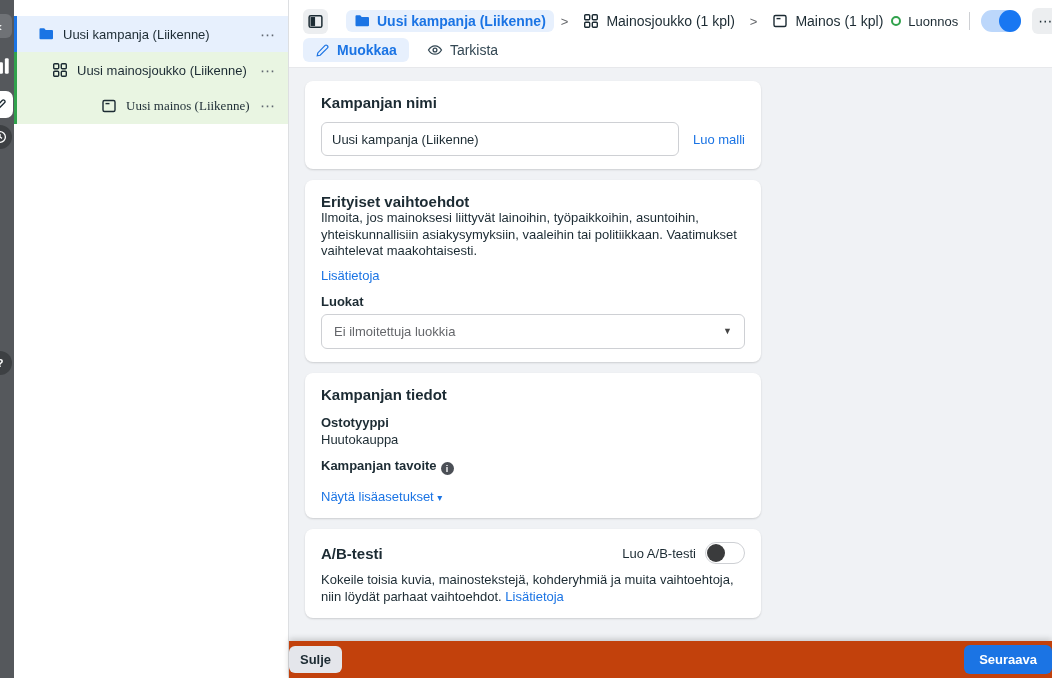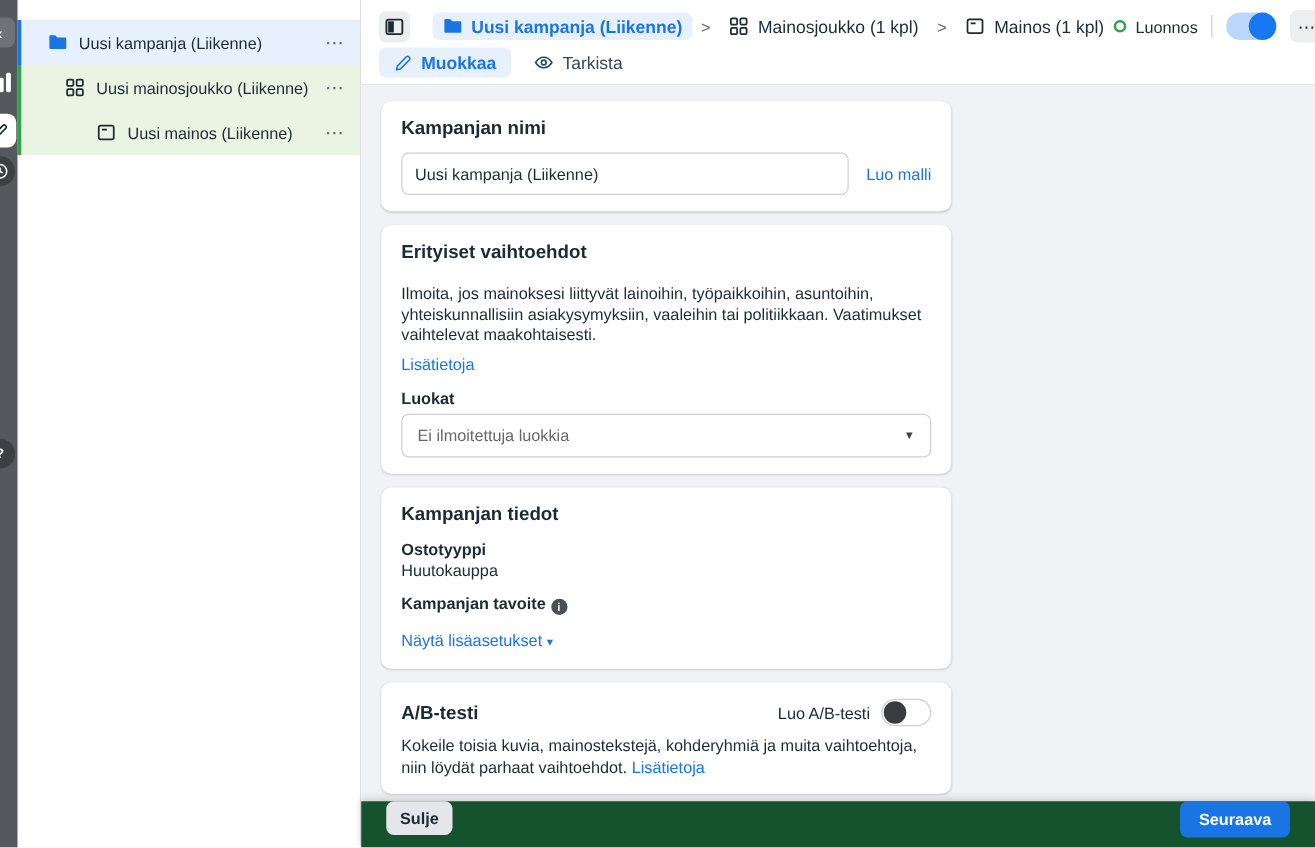--- a/index.html
+++ b/index.html
@@ -17,21 +17,21 @@
   .rail .bars{position:absolute;left:-8px;width:18px;height:18px;}
 
   
   .sidebar{width:275px;flex-shrink:0;background:#fff;border-right:1px solid #dddfe2;padding-top:16px;box-sizing:border-box;}
   .side-row{height:36px;display:flex;align-items:center;padding-right:12px;border-left:3px solid transparent;box-sizing:border-box;font-size:13px;}
   .side-row.blue{background:#e7f0fd;border-left-color:#1b74e4;}
   .side-row.green{background:#e9f5e2;border-left-color:#31a24c;}
   .side-row .ic{width:16px;height:16px;margin-right:9px;flex-shrink:0;display:flex;}
   .side-row .lbl{flex:1;white-space:nowrap;overflow:hidden;}
   .more{color:#606770;font-size:15px;line-height:1;cursor:pointer;letter-spacing:1px;}
-  .ind0{padding-left:21px;} .ind1{padding-left:35px;} .ind2{padding-left:60px;}
+  .ind0{padding-left:21px;} .ind1{padding-left:35px;} .ind2{padding-left:84px;font-family:Liberation Serif, serif;}
 
   
   .main{flex:1;display:flex;flex-direction:column;min-width:0;}
   .header{background:#fff;padding:8px 12px 5px 14px;border-bottom:1px solid #e7e8eb;box-sizing:border-box;}
   .hrow1{display:flex;align-items:center;}
   .icon-btn{width:25px;height:25px;border-radius:6px;background:#eceef0;display:flex;align-items:center;justify-content:center;cursor:pointer;flex-shrink:0;}
   .crumbs{display:flex;align-items:center;margin-left:18px;gap:7px;font-size:14px;}
   .crumb{display:flex;align-items:center;gap:7px;padding:3px 8px;border-radius:6px;color:#1c2b33;cursor:pointer;white-space:nowrap;}
   .crumb.active{background:#e7f0fd;color:#1b74e4;font-weight:700;}
   .crumb .ic{width:16px;height:16px;display:flex;}
@@ -51,35 +51,35 @@
 
   
   .content{flex:1;background:#f0f2f5;padding:13px 0 0 16px;overflow:hidden;}
   .card{width:456px;box-sizing:border-box;background:#fff;border-radius:8px;box-shadow:0 1px 2px rgba(0,0,0,.15);
     padding:13px 16px;margin-bottom:11px;}
   .card h2{font-size:15px;font-weight:700;margin:0;color:#1c2b33;}
   .link{color:#1b74e4;font-size:13px;cursor:pointer;text-decoration:none;}
   .row-flex{display:flex;align-items:center;}
   .name-input{flex:1;height:34px;border:1px solid #ced0d4;border-radius:6px;padding:0 10px;font-size:13px;color:#1c2b33;
     font-family:"Liberation Sans",sans-serif;box-sizing:border-box;outline:none;}
-  .desc{font-size:13px;line-height:16.5px;color:#1c2b33;margin-top:17px;}
+  .desc{font-size:13px;line-height:16.5px;color:#1c2b33;margin-top:0;}
   .field-lbl{font-size:13px;font-weight:700;margin-top:10px;}
   .select{margin-top:5px;height:33px;border:1px solid #ced0d4;border-radius:6px;display:flex;align-items:center;
     justify-content:space-between;padding:0 12px;cursor:pointer;}
   .placeholder{color:#65676b;font-size:13px;}
   .caret{font-size:9px;color:#444;}
   .value{font-size:13px;margin-top:2px;}
   .info{display:inline-flex;width:13px;height:13px;border-radius:50%;background:#4b4f56;color:#fff;font-size:9px;
     align-items:center;justify-content:center;vertical-align:-2px;margin-left:4px;font-weight:700;}
   .card-head-row{display:flex;align-items:center;justify-content:space-between;}
   .tg-group{display:flex;align-items:center;gap:9px;}
   .tg-lbl{font-size:13px;}
 
   
-  .footer{height:37px;background:#14532d;display:flex;align-items:flex-start;padding:0 20px;box-shadow:0 -2px 6px rgba(0,0,0,.18);
+  .footer{height:37px;background:#c2410c;display:flex;align-items:center;padding:0 0;box-shadow:0 -2px 6px rgba(0,0,0,.18);
     position:relative;z-index:3;flex-shrink:0;}
   .btn{border:none;border-radius:6px;font-family:"Liberation Sans",sans-serif;font-size:13px;cursor:pointer;}
   .btn-close{background:#e4e6eb;color:#1c2b33;padding:6px 11px;font-weight:600;}
   .btn-next{margin-left:auto;background:#1b74e4;color:#fff;padding:7px 15px;font-weight:700;}
 </style>
 </head>
 <body>
 
 <div class="app">
 

